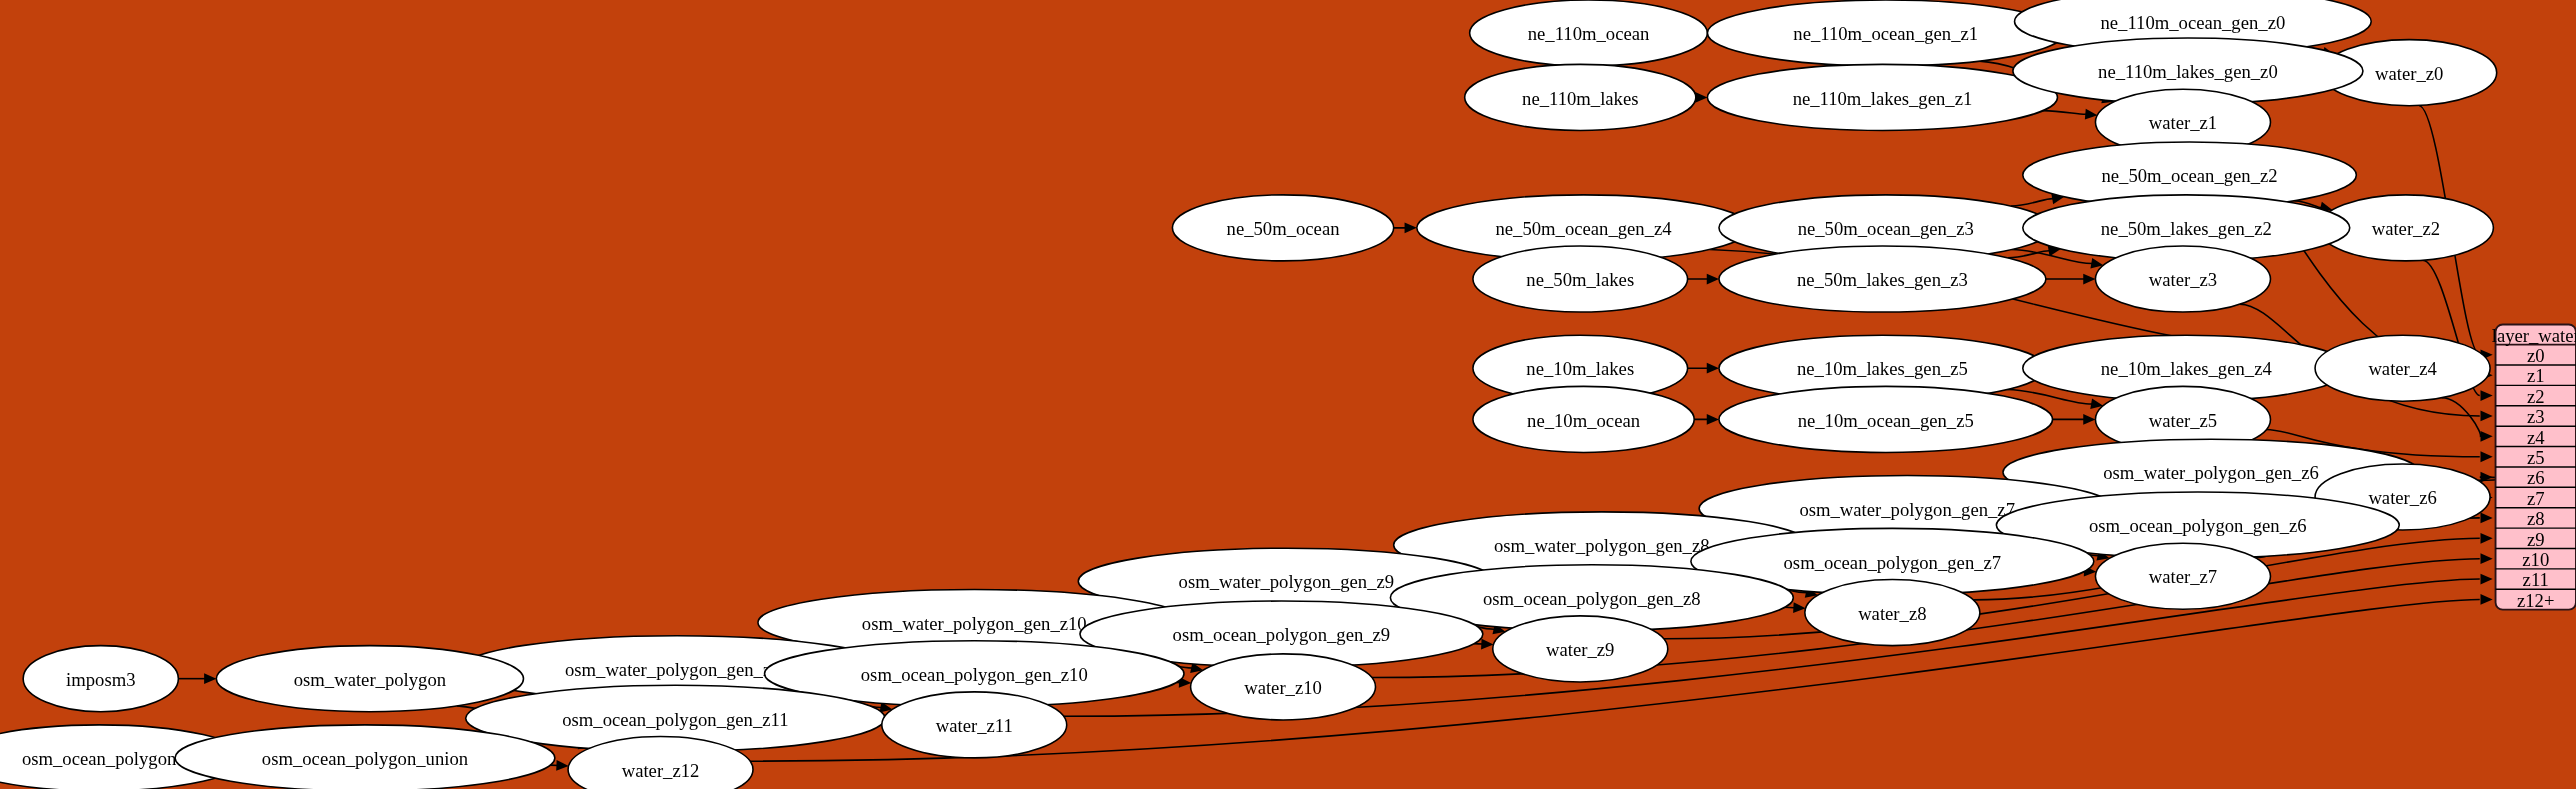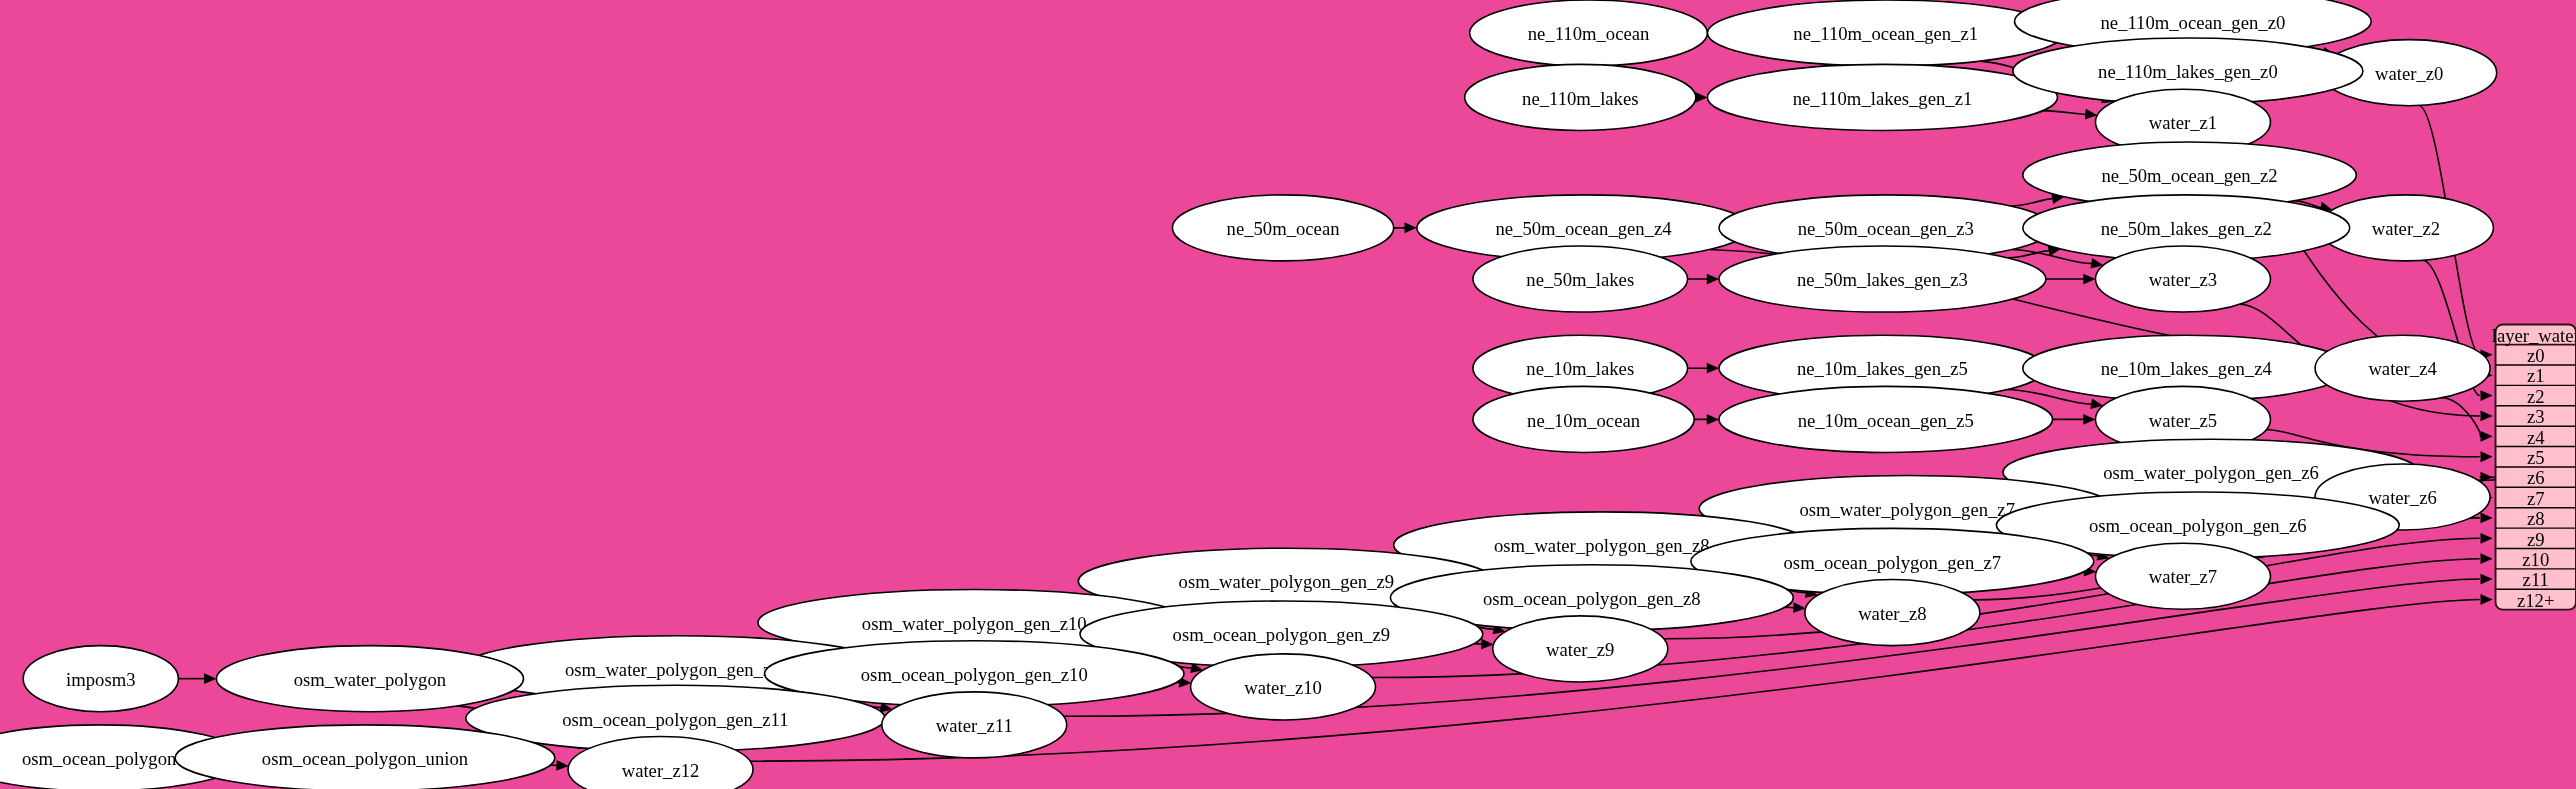--- a/index.html
+++ b/index.html
@@ -2,21 +2,21 @@
 <html style="font-size:11.5px"><head>
 <meta charset="utf-8">
 <style>
   html, body {
     margin: 0; padding: 0; background: #ffffff;
     font-family: "Liberation Serif", serif;
   }
   #canvas-wrap {
     position: relative;
     width: 2576px; height: 789px;
-    background: #ec4899;
+    background: #c2410c;
     overflow: hidden;
   }
   svg#graph { position: absolute; left: 0; top: 0; width: 2576px; height: 789px; }
   .node-ellipse { fill: #ffffff; stroke: #000000; stroke-width: 2.2; }
   .node-label { font-family: "Liberation Serif", serif; font-size: 26px; fill: #000000;
                 text-anchor: middle; dominant-baseline: central; }
   .edge { fill: none; stroke: #000000; stroke-width: 2.2; }
   .arrow { fill: #000000; stroke: none; }
   .tbl-label { font-family: "Liberation Serif", serif; font-size: 26px; fill: #000000;
                text-anchor: middle; dominant-baseline: central; }

